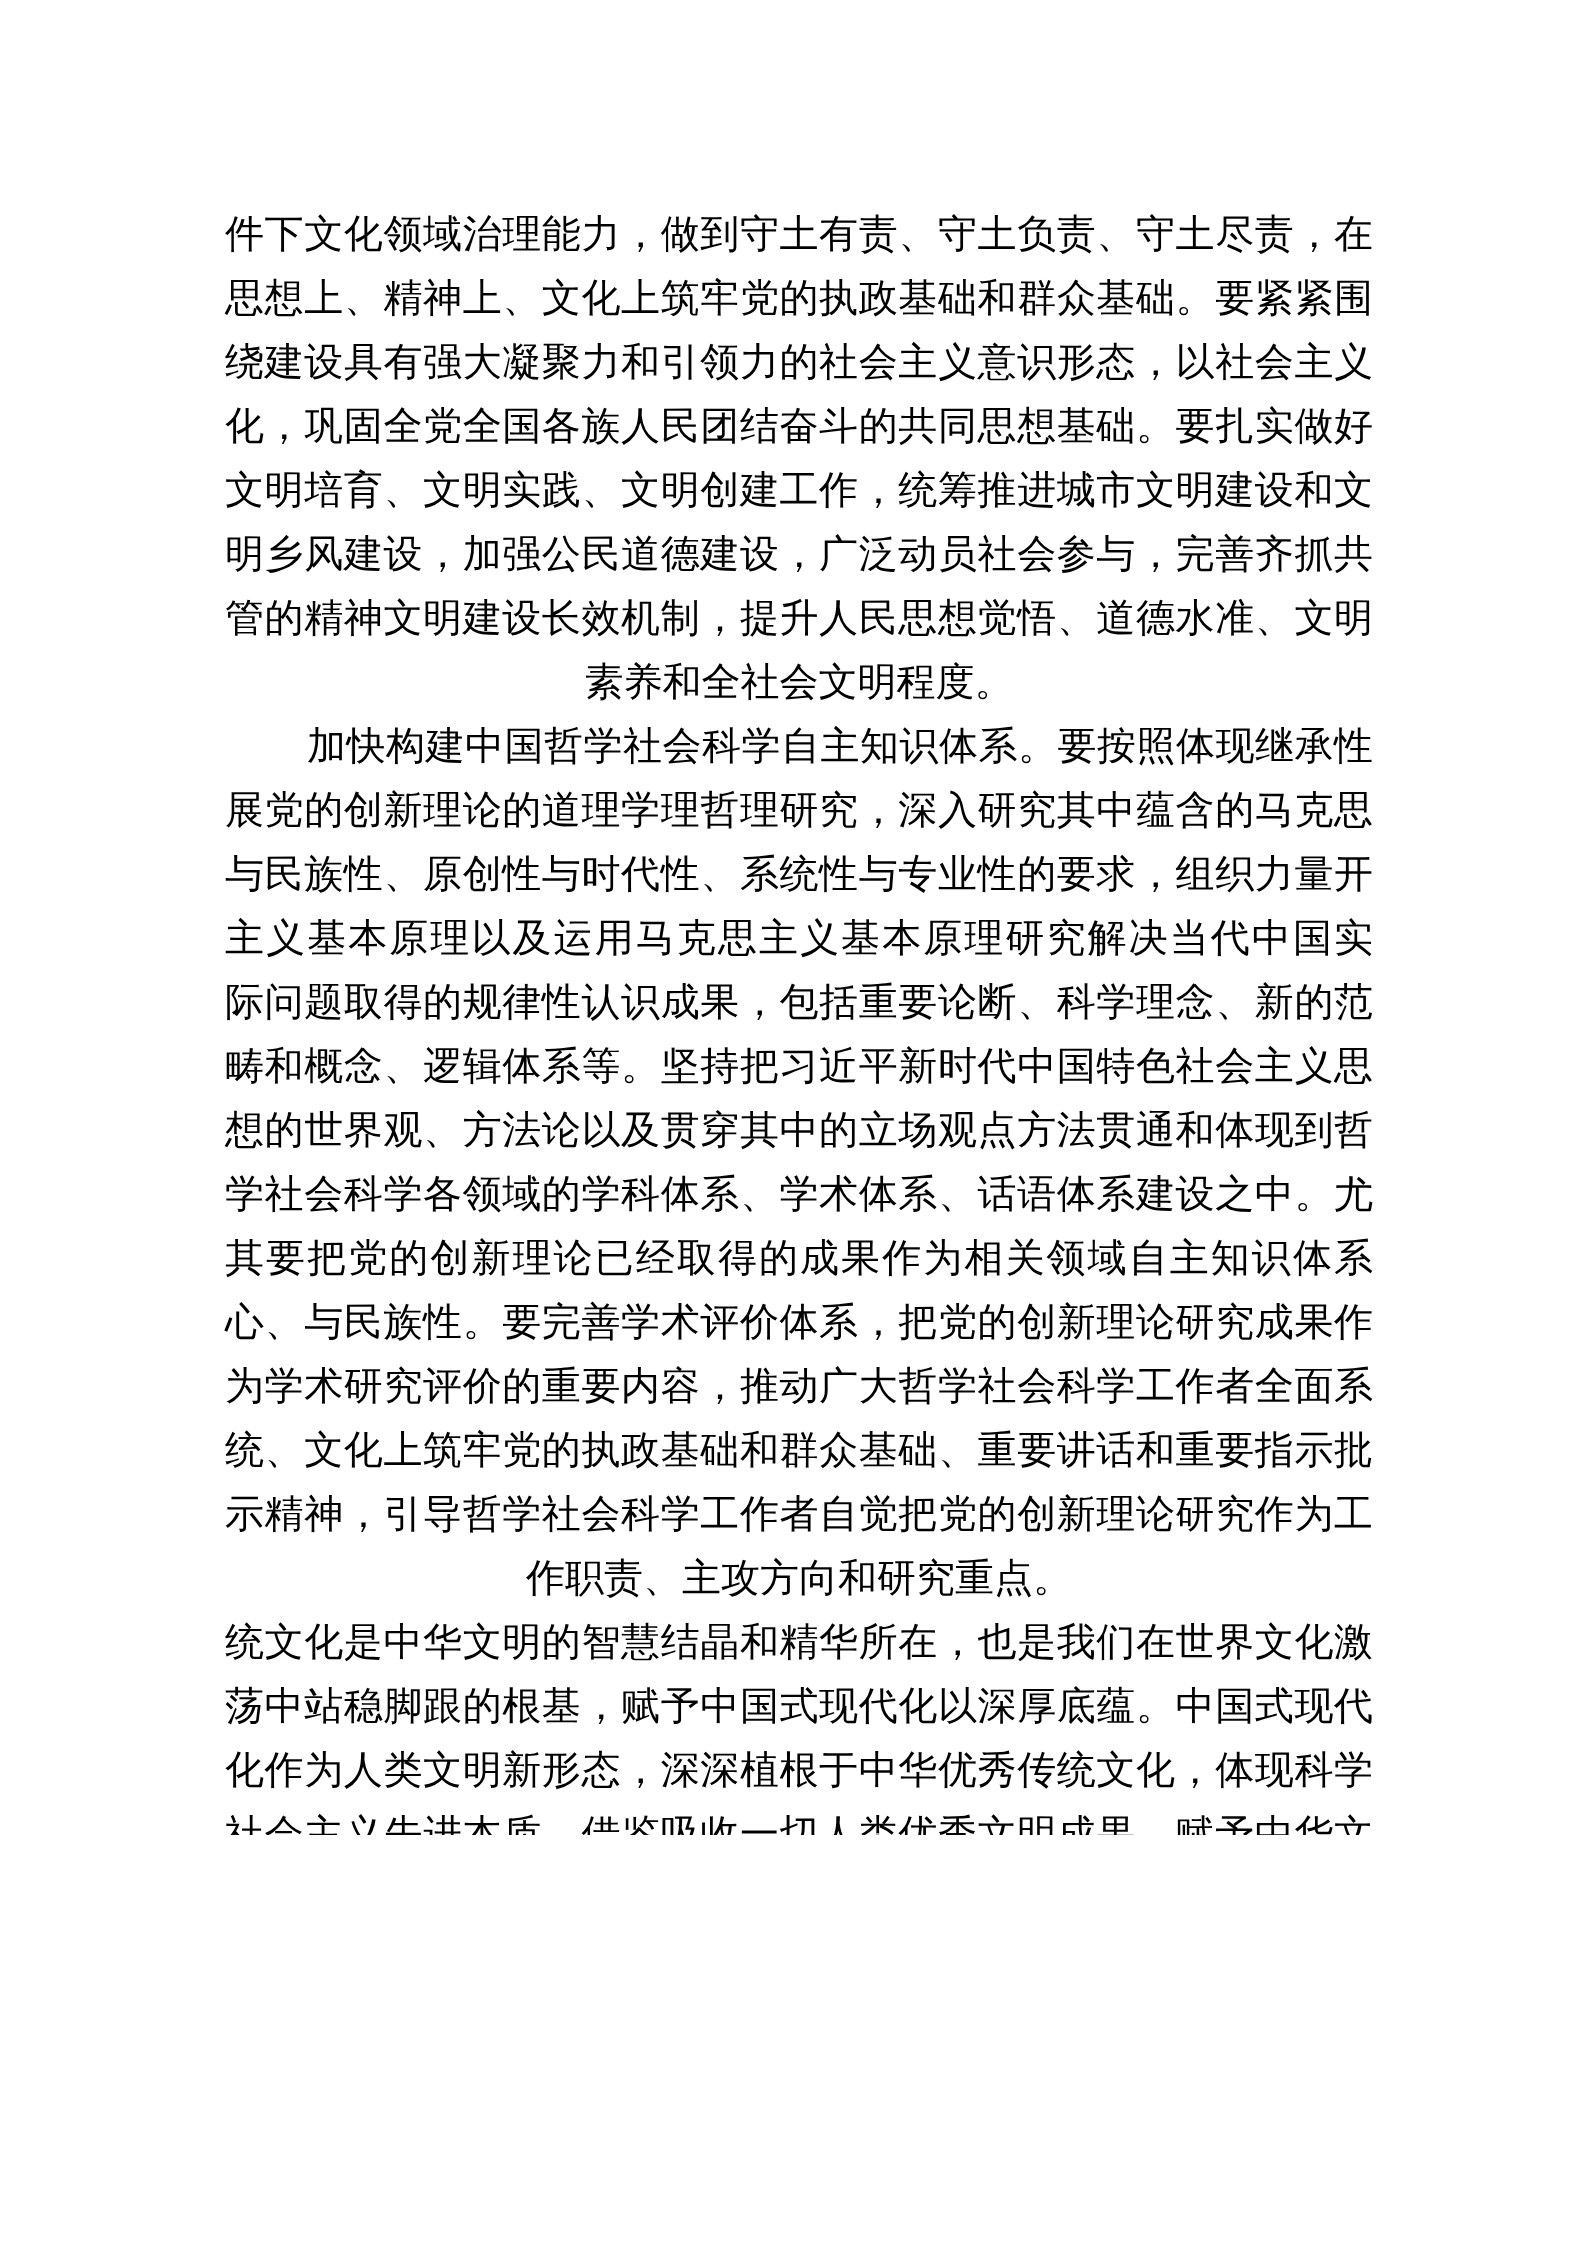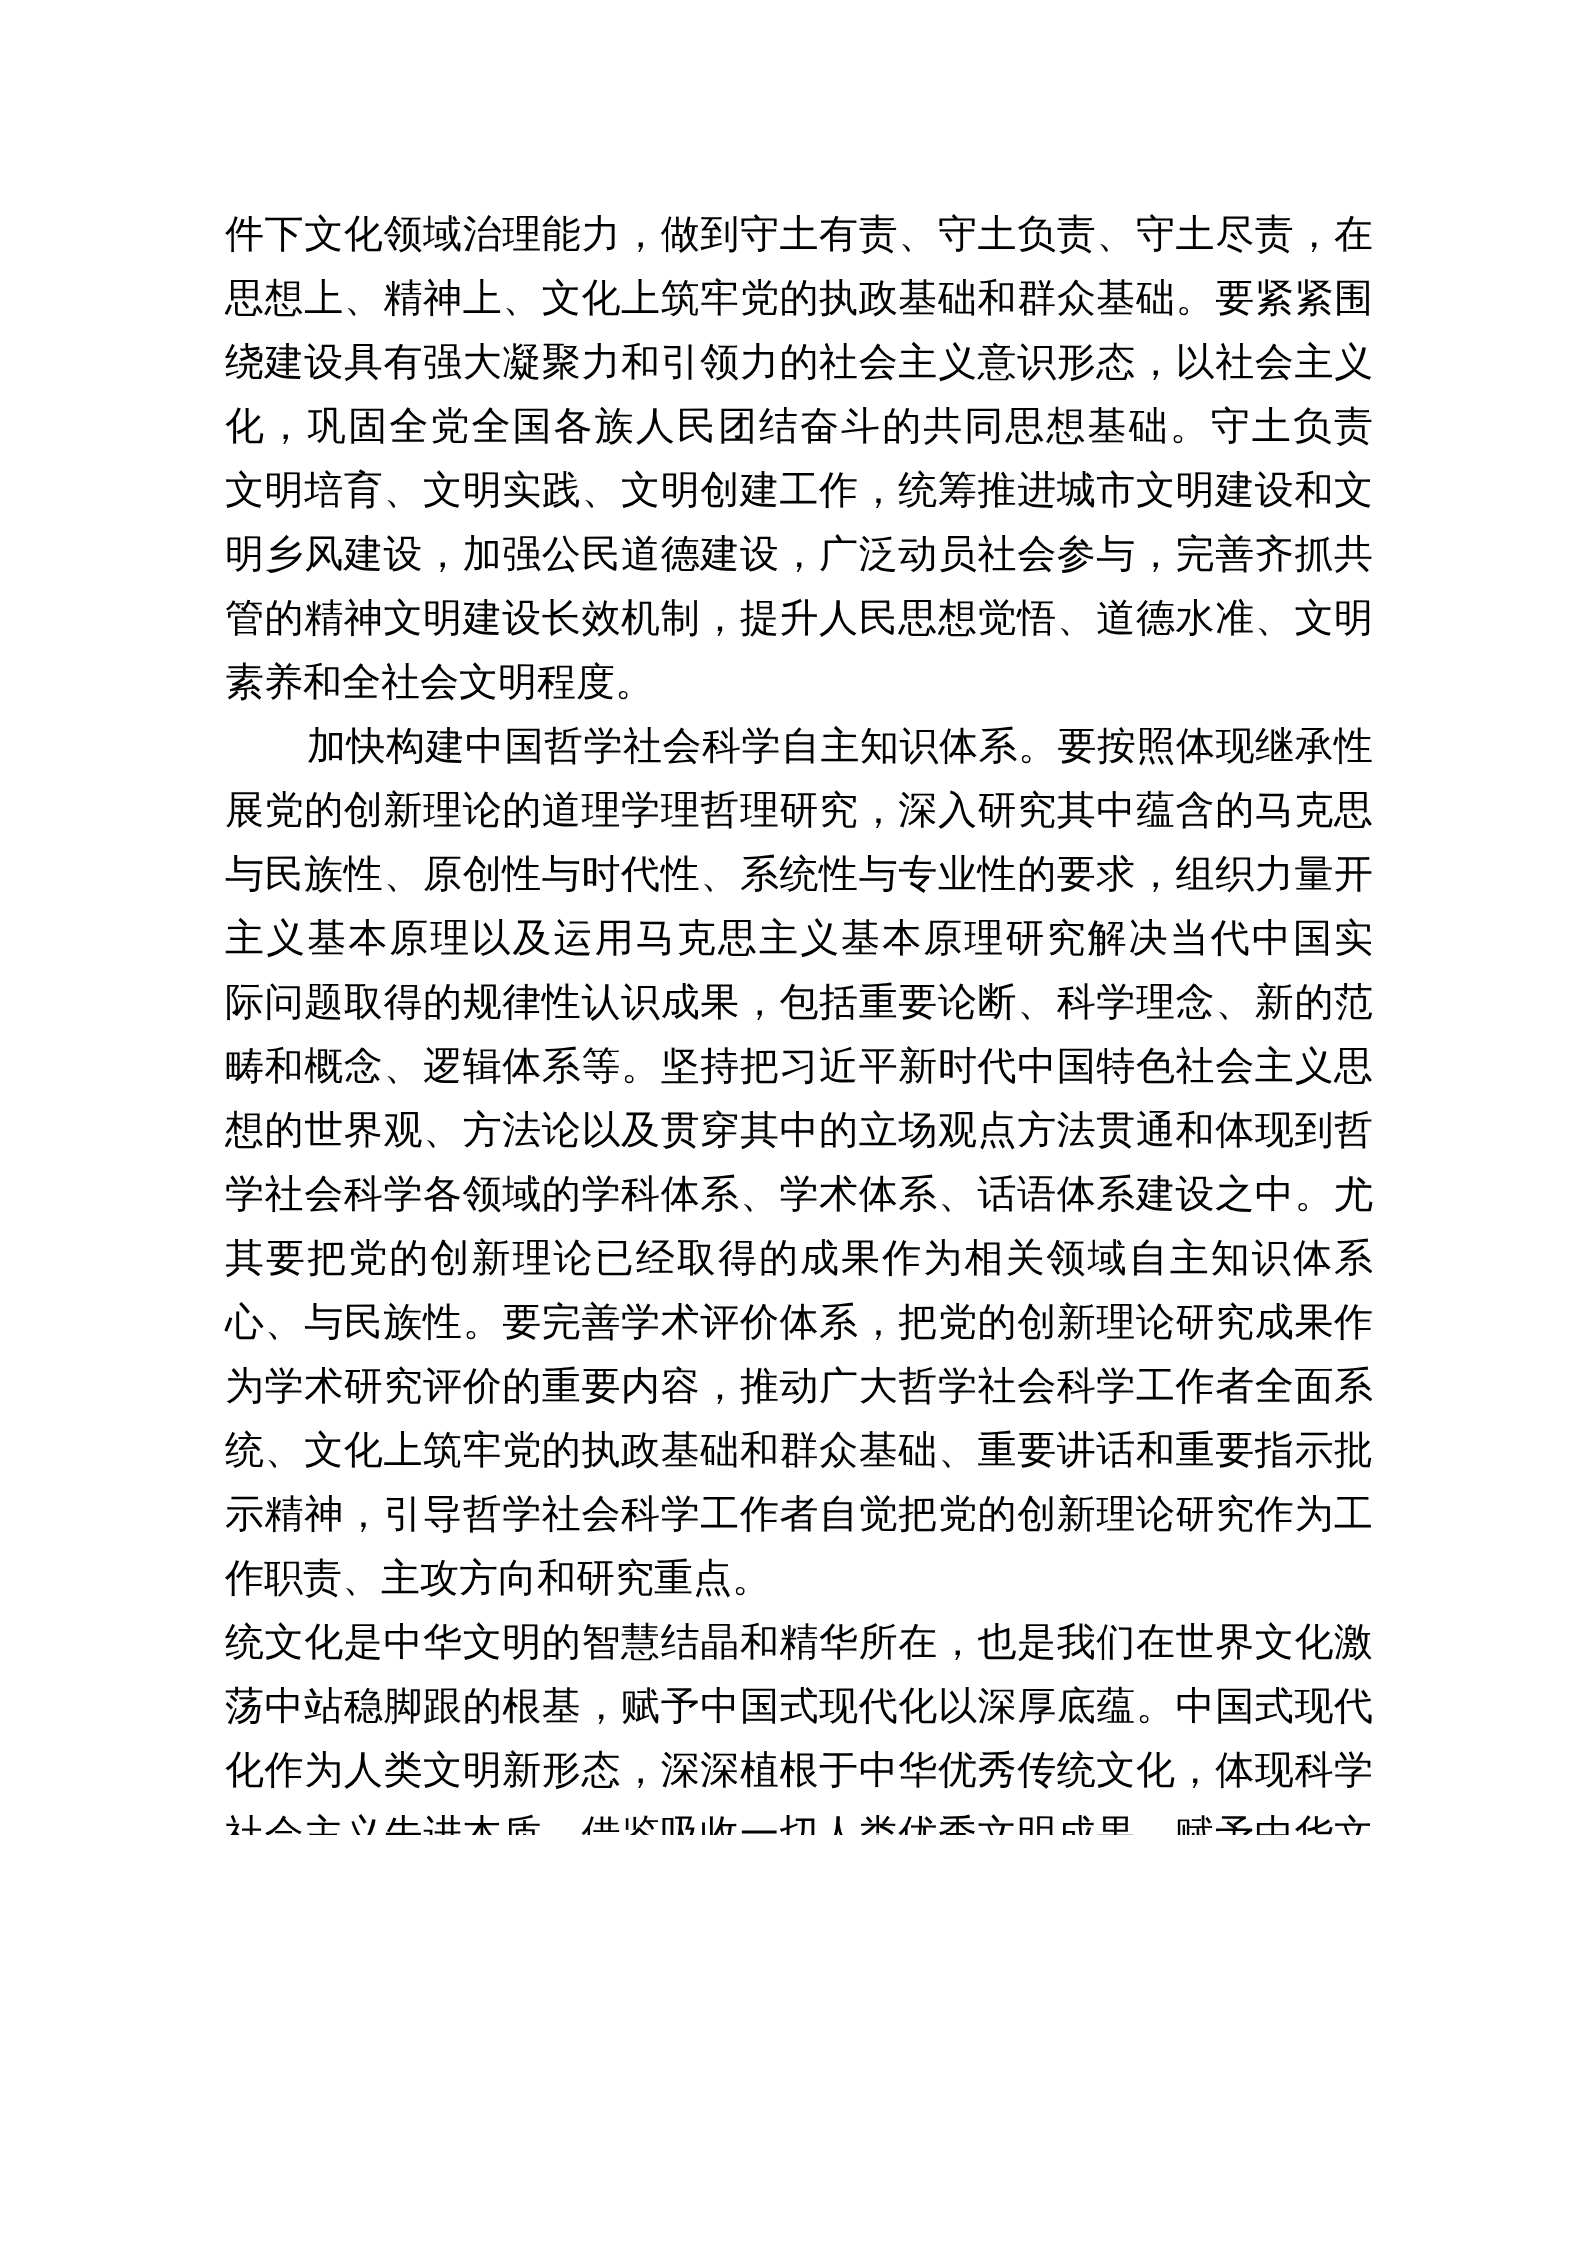--- a/index.html
+++ b/index.html
@@ -21,21 +21,21 @@
     position: absolute;
     left: 225px;
     top: 202px;
     width: 1148px;
   }
   .line {
     height: 64px;
     line-height: 64px;
     font-size: 39px;
     color: #000000;
-    text-align: left;
+    text-align: center;
     white-space: normal;
   }
   .line.fill {
     text-align: justify;
     text-align-last: justify;
     text-justify: inter-character;
   }
   .line.indent {
     text-indent: 82px;
   }
@@ -52,21 +52,21 @@
   }
 </style>
 </head>
 <body>
 
 <div class="page">
   <div class="text-block" id="text-block">
       <div class="line fill">件下文化领域治理能力，做到守土有责、守土负责、守土尽责，在</div>
       <div class="line fill">思想上、精神上、文化上筑牢党的执政基础和群众基础。要紧紧围</div>
       <div class="line fill">绕建设具有强大凝聚力和引领力的社会主义意识形态，以社会主义</div>
-      <div class="line fill">化，巩固全党全国各族人民团结奋斗的共同思想基础。守土负责</div>
+      <div class="line fill">化，巩固全党全国各族人民团结奋斗的共同思想基础。要扎实做好</div>
       <div class="line fill">文明培育、文明实践、文明创建工作，统筹推进城市文明建设和文</div>
       <div class="line fill">明乡风建设，加强公民道德建设，广泛动员社会参与，完善齐抓共</div>
       <div class="line fill">管的精神文明建设长效机制，提升人民思想觉悟、道德水准、文明</div>
       <div class="line">素养和全社会文明程度。</div>
       <div class="line fill indent">加快构建中国哲学社会科学自主知识体系。要按照体现继承性</div>
       <div class="line fill">展党的创新理论的道理学理哲理研究，深入研究其中蕴含的马克思</div>
       <div class="line fill">与民族性、原创性与时代性、系统性与专业性的要求，组织力量开</div>
       <div class="line fill">主义基本原理以及运用马克思主义基本原理研究解决当代中国实</div>
       <div class="line fill">际问题取得的规律性认识成果，包括重要论断、科学理念、新的范</div>
       <div class="line fill">畴和概念、逻辑体系等。坚持把习近平新时代中国特色社会主义思</div>

